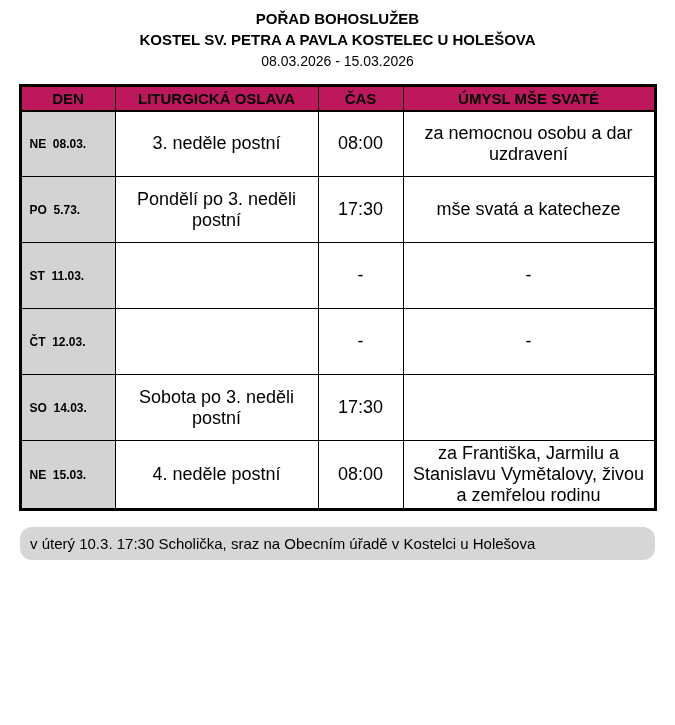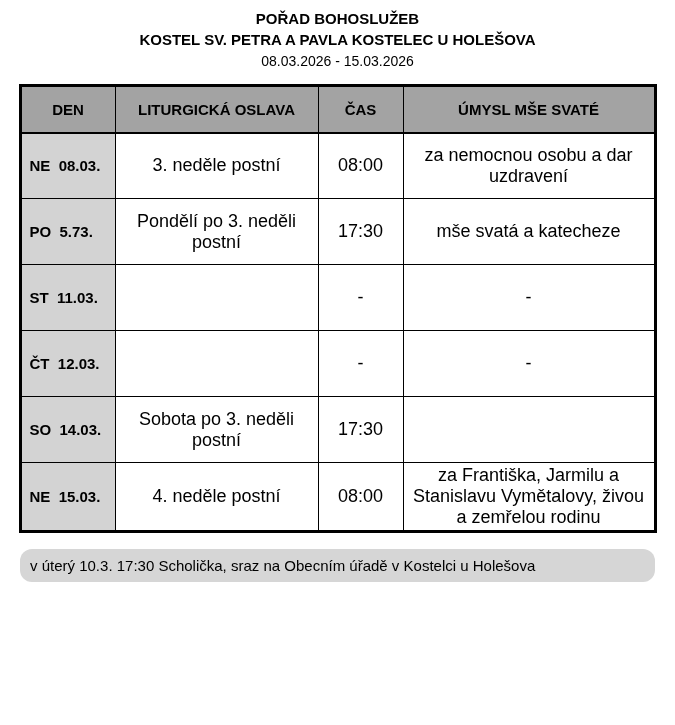--- a/index.html
+++ b/index.html
@@ -34,32 +34,32 @@
     width: 635px;
     margin: 12px auto 0 auto;
     border: 3px solid #000000;
   }
   col.c-den     { width: 95px; }
   col.c-oslava  { width: 203px; }
   col.c-cas     { width: 85px; }
   col.c-umysl   { width: 252px; }
 
   thead th {
-    background: #a3a3a3;
+    background: #be185d;
     border: 1px solid #000000;
     border-bottom: 2px solid #000000;
     font-size: 15px;
     font-weight: bold;
-    padding: 14px 2px;
+    padding: 3px 2px;
     text-align: center;
   }
   tbody th.den-cell {
     background: #d3d3d3;
     border: 1px solid #000000;
-    font-size: 15px;
+    font-size: 12px;
     font-weight: bold;
     text-align: left;
     padding-left: 8px;
     white-space: pre;
   }
   tbody td {
     border: 1px solid #000000;
     font-size: 18px;
     text-align: center;
     vertical-align: middle;

